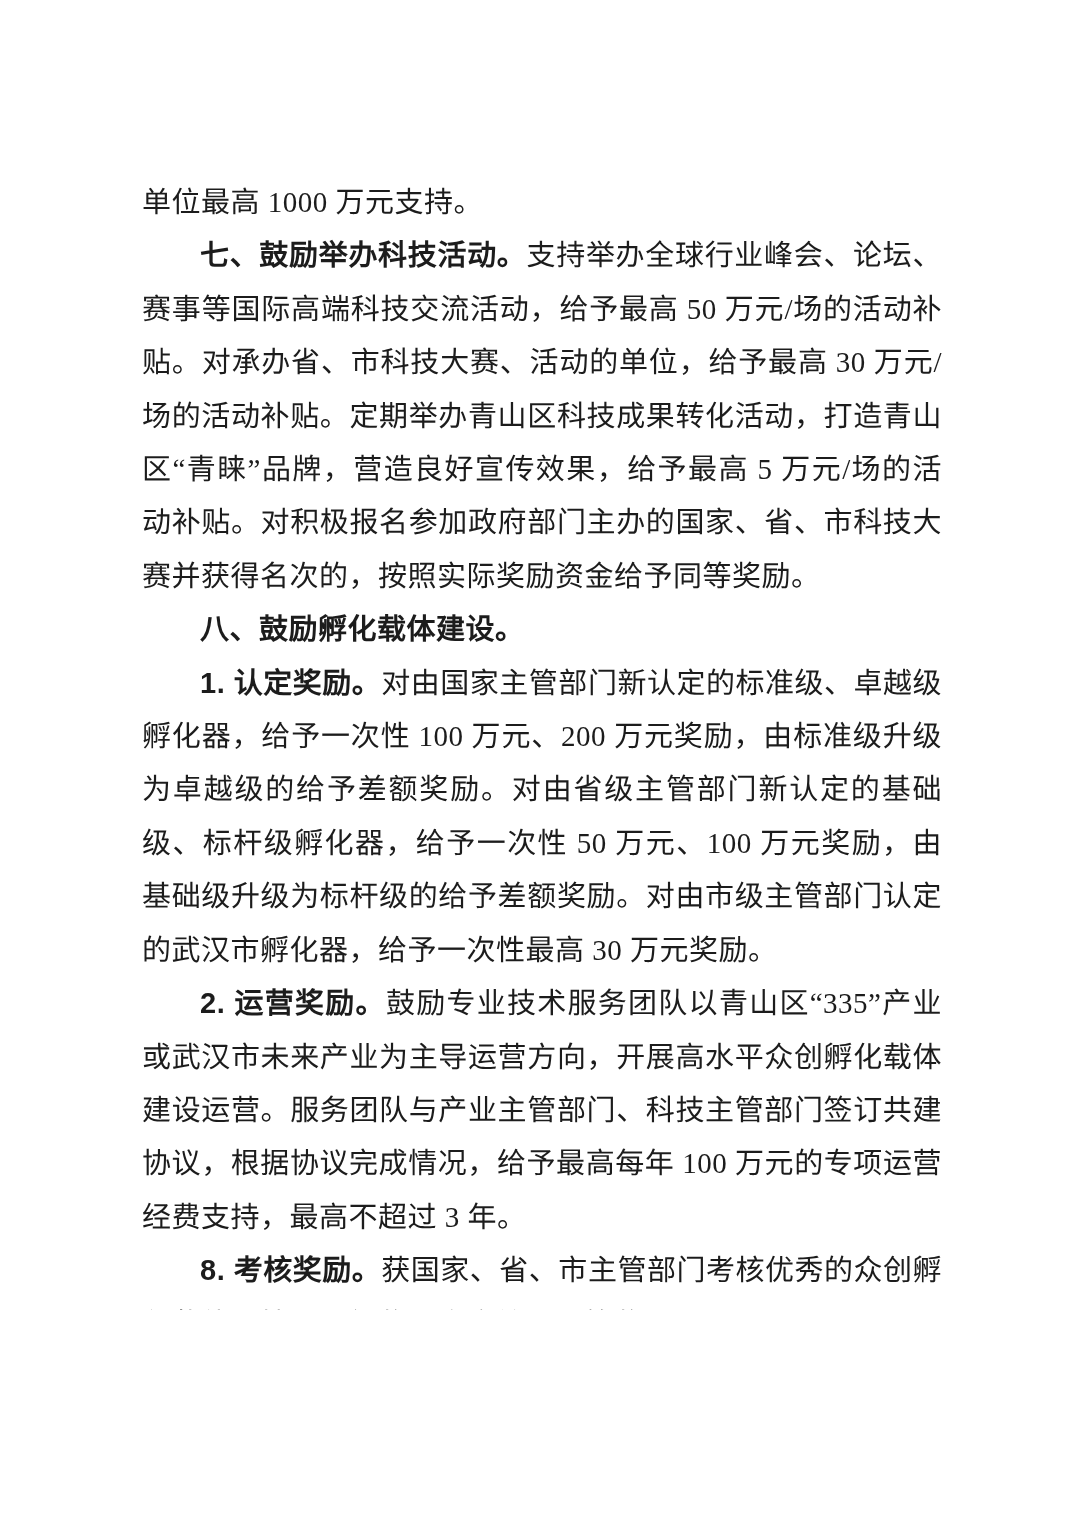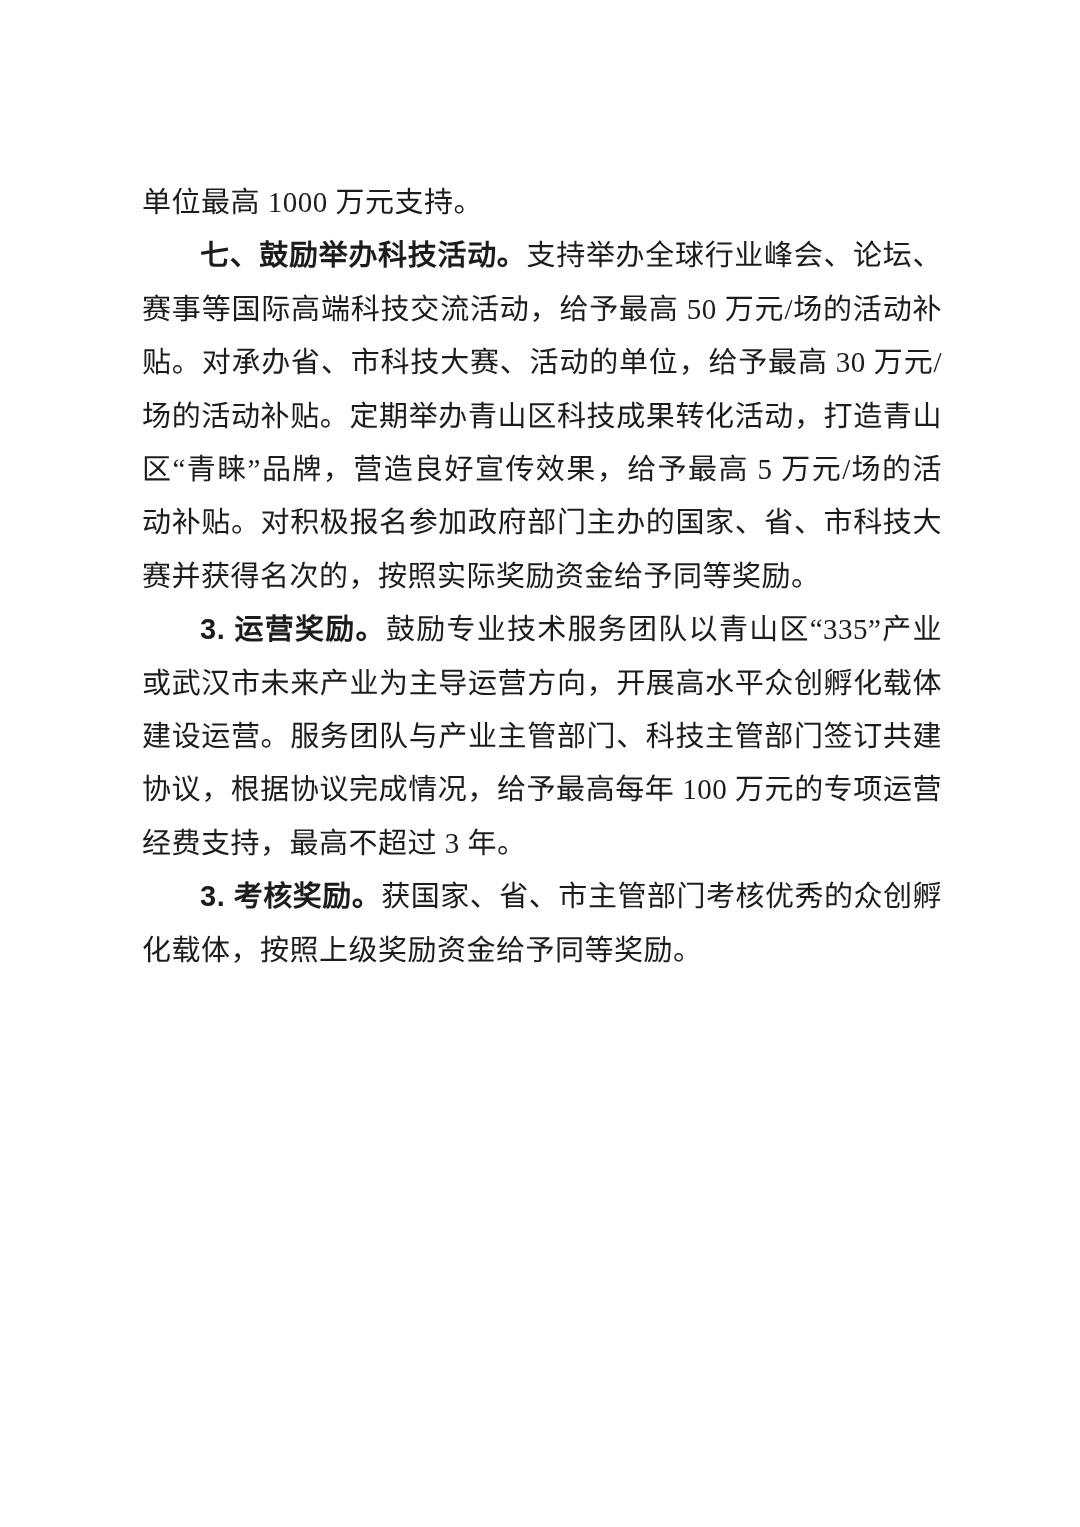--- a/index.html
+++ b/index.html
@@ -55,28 +55,34 @@
   <main class="content">
 
     <p class="para continuation">
       <span>单位最高 1000 万元支持。</span>
     </p>
 
     <p class="para">
       <span class="lead">七、鼓励举办科技活动。</span><span>支持举办全球行业峰会、论坛、赛事等国际高端科技交流活动，给予最高 50 万元/场的活动补贴。对承办省、市科技大赛、活动的单位，给予最高 30 万元/场的活动补贴。定期举办青山区科技成果转化活动，打造青山区“青睐”品牌，营造良好宣传效果，给予最高 5 万元/场的活动补贴。对积极报名参加政府部门主办的国家、省、市科技大赛并获得名次的，按照实际奖励资金给予同等奖励。</span>
     </p>
 
-
-
     <p class="para">
-      <span class="lead">3. 运营奖励。</span><span>鼓励专业技术服务团队以青山区“335”产业或武汉市未来产业为主导运营方向，开展高水平众创孵化载体建设运营。服务团队与产业主管部门、科技主管部门签订共建协议，根据协议完成情况，给予最高每年 100 万元的专项运营经费支持，最高不超过 3 年。</span>
+      <span class="lead">八、鼓励孵化载体建设。</span>
     </p>
 
     <p class="para">
-      <span class="lead">3. 考核奖励。</span><span>获国家、省、市主管部门考核优秀的众创孵化载体，按照上级奖励资金给予同等奖励。</span>
+      <span class="lead">1. 认定奖励。</span><span>对由国家主管部门新认定的标准级、卓越级孵化器，给予一次性 100 万元、200 万元奖励，由标准级升级为卓越级的给予差额奖励。对由省级主管部门新认定的基础级、标杆级孵化器，给予一次性 50 万元、100 万元奖励，由基础级升级为标杆级的给予差额奖励。对由市级主管部门认定的武汉市孵化器，给予一次性最高 30 万元奖励。</span>
+    </p>
+
+    <p class="para">
+      <span class="lead">2. 运营奖励。</span><span>鼓励专业技术服务团队以青山区“335”产业或武汉市未来产业为主导运营方向，开展高水平众创孵化载体建设运营。服务团队与产业主管部门、科技主管部门签订共建协议，根据协议完成情况，给予最高每年 100 万元的专项运营经费支持，最高不超过 3 年。</span>
+    </p>
+
+    <p class="para">
+      <span class="lead">8. 考核奖励。</span><span>获国家、省、市主管部门考核优秀的众创孵化载体，按照上级奖励资金给予同等奖励。</span>
     </p>
 
   </main>
 
   <footer class="footer">
     <span class="dash">—</span><span>3</span><span class="dash">—</span>
   </footer>
 
 </div>
 

